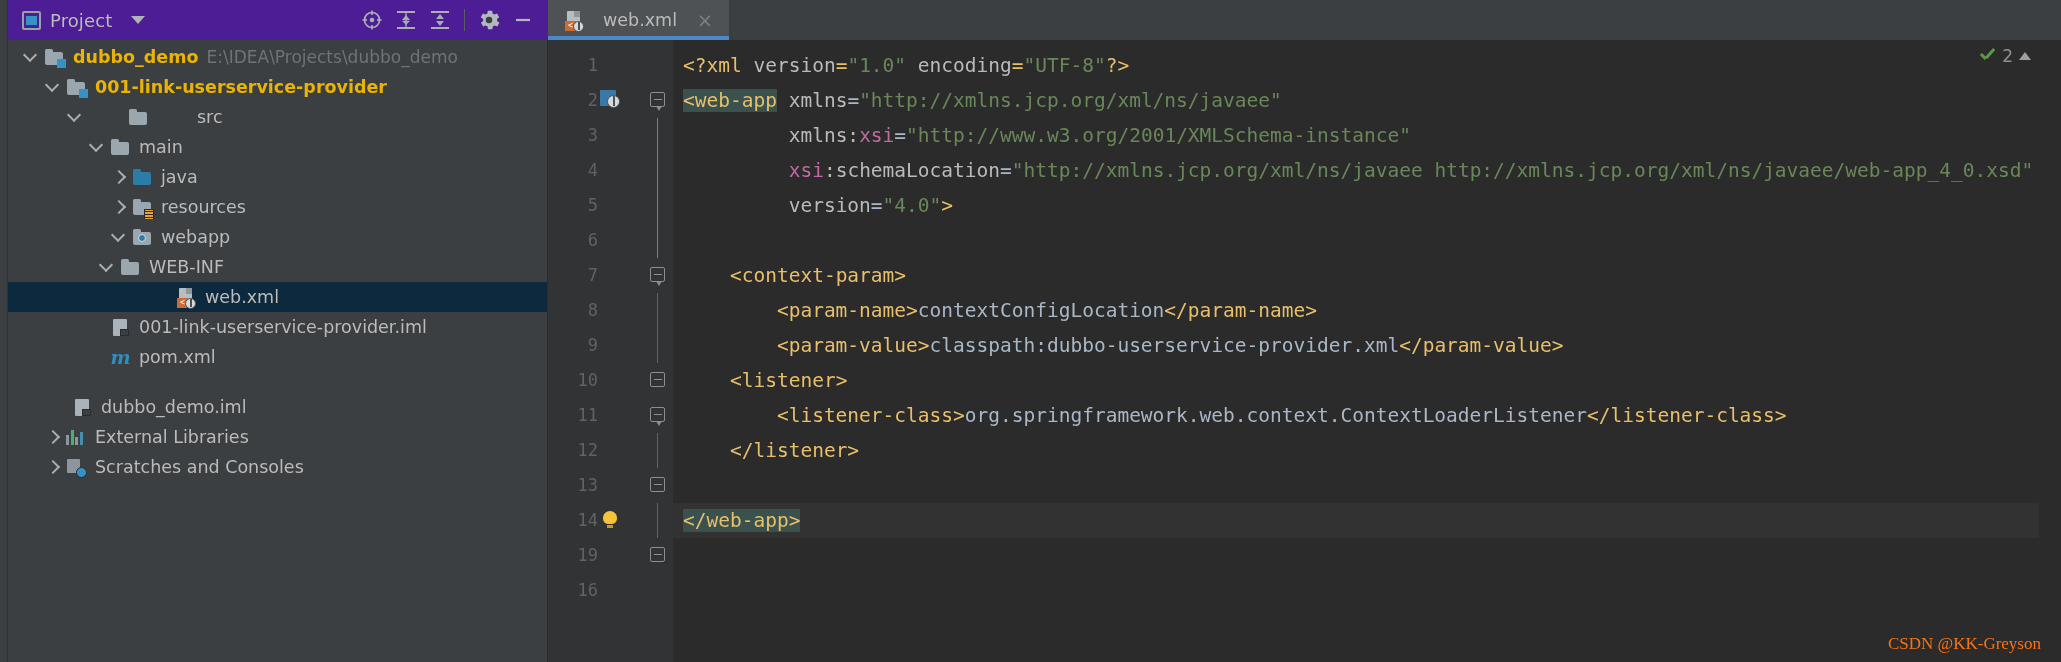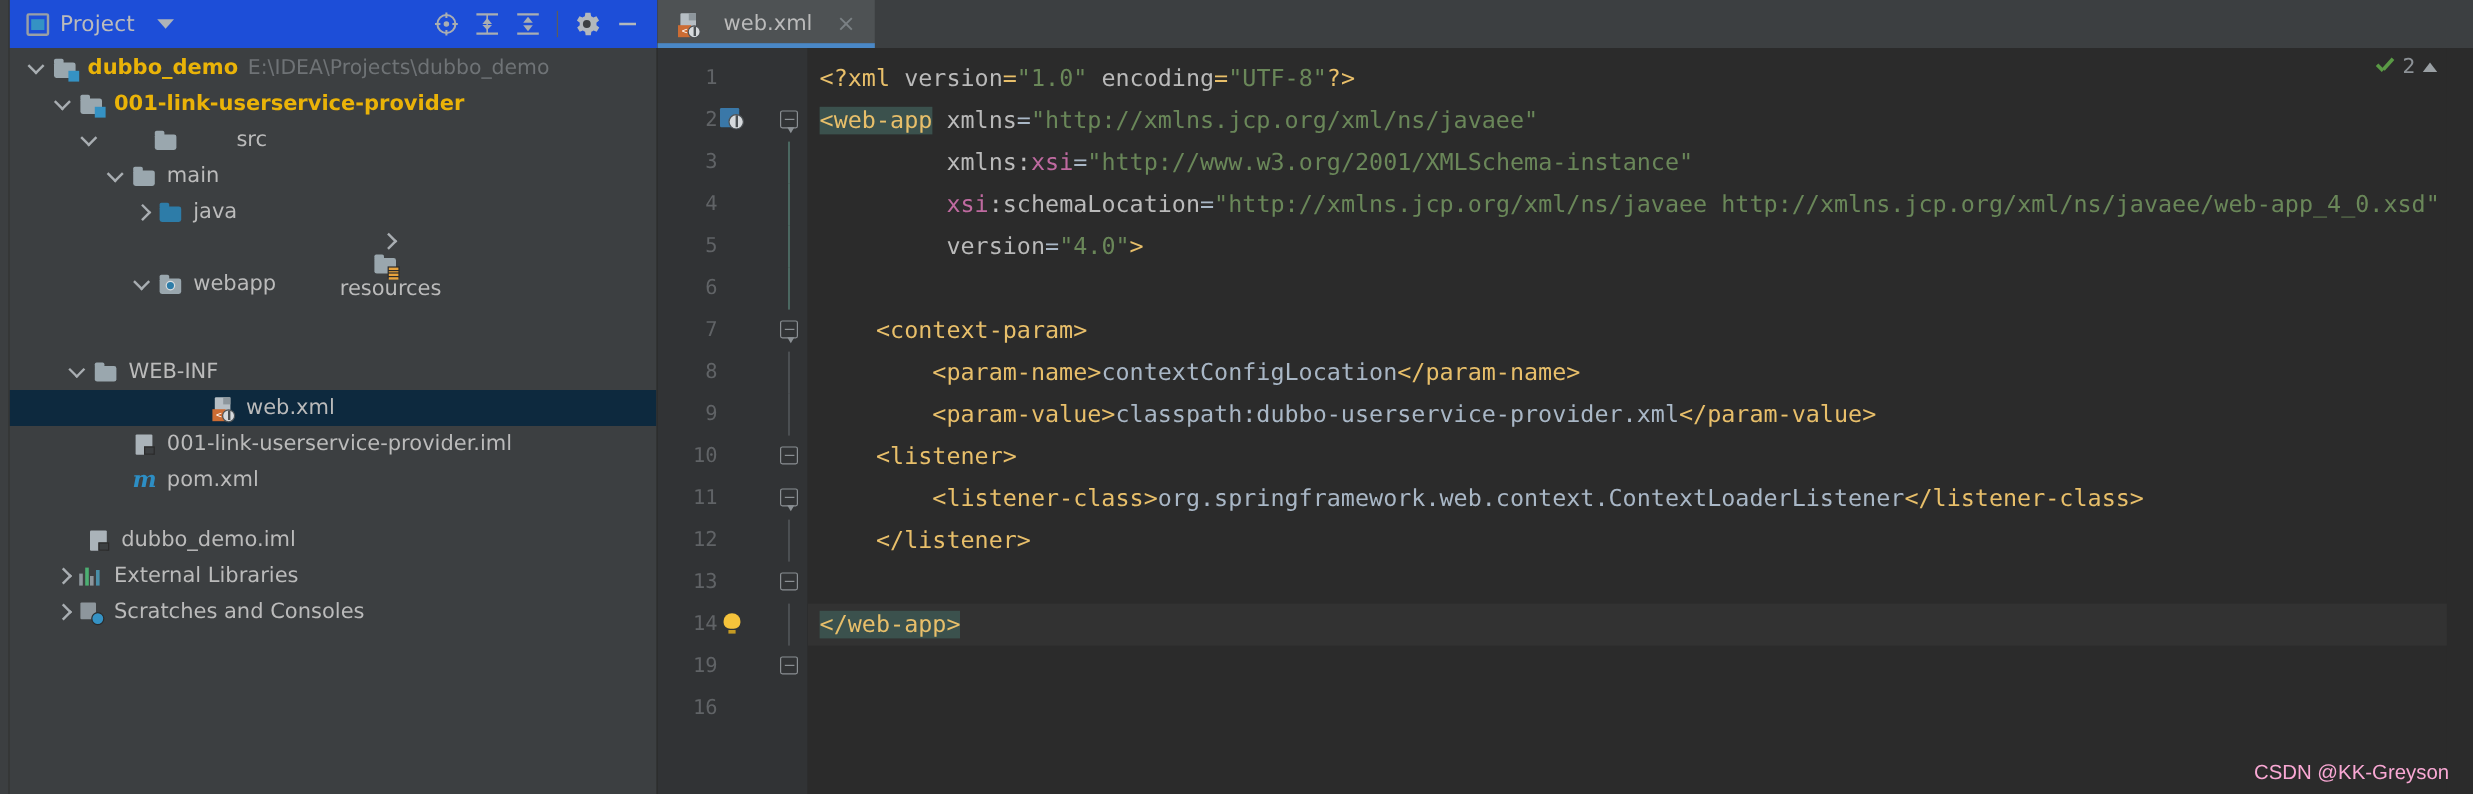--- a/index.html
+++ b/index.html
@@ -20,21 +20,21 @@
     flex: 0 0 548px;
   }
   #tool-strip {
     position: absolute; left: 0; top: 0; width: 8px; height: 662px;
     background: #3c3f41; border-right: 1px solid #323232;
   }
   #project-header {
     height: 40px; flex: 0 0 40px;
     display: flex; align-items: center;
     padding-left: 22px; padding-right: 8px;
-    background: #1d4ed8;
+    background: #4c1d95;
   }
   .hdr-title-wrap { display: flex; align-items: center; gap: 9px; }
   .hdr-proj-icon {
     width: 19px; height: 19px;
     border: 2px solid #9aa0a6; border-radius: 2px;
     display: flex; align-items: center; justify-content: center;
   }
   .hdr-proj-icon i { display:block; width: 11px; height: 9px; background: #3592c4; }
   .hdr-label { color: #bbbbbb; font-size: 18px; letter-spacing: .1px; }
   .chev-dn {
@@ -223,21 +223,21 @@
   }
   .check-mark::after{
     content:""; position:absolute; left:5px; top:4px; width:12px;height:2.6px;background:#5a9a45;transform:rotate(-48deg);
   }
   .chev-up-sm{
     width:0;height:0;border-left:6px solid transparent;border-right:6px solid transparent;
     border-bottom:8px solid #9aa0a4;
   }
   #watermark{
     position:absolute; right: 20px; bottom: 8px;
-    color:#f9a8d4; font-size:17px; font-family:Liberation Sans, sans-serif;
+    color:#f97316; font-size:17px; font-family:Liberation Serif, serif;
   }
   #scroll-right{
     position:absolute; right:0; top:0; width:22px; height:662px; background:#2b2b2b;
   }
 </style>
 </head>
 <body>
 
 <div id="app">
 
@@ -320,40 +320,40 @@
         <div class="row" style="padding-left: 88px;">
           <span class="arrow d"></span>
           <span class="ico f-folder"></span>
           <span class="lbl">main</span>
         </div>
         <div class="row" style="padding-left: 110px;">
           <span class="arrow r"></span>
           <span class="ico f-src"></span>
           <span class="lbl">java</span>
         </div>
-        <div class="row" style="padding-left: 110px; flex-direction: column;">
+        <div class="row" style="padding-left: 110px;">
           <span class="arrow r"></span>
           <span class="ico f-folder f-res">
             <span class="lines">
               <i></i>
               <i></i>
               <i></i>
               <i></i>
             </span>
           </span>
           <span class="lbl">resources</span>
         </div>
         <div class="row" style="padding-left: 110px;">
           <span class="arrow d"></span>
           <span class="ico f-folder f-web">
             <i class="dot"></i>
           </span>
           <span class="lbl">webapp</span>
         </div>
-        <div class="row" style="padding-left: 56px; margin-top: 43px;">
+        <div class="row" style="padding-left: 98px;">
           <span class="arrow d"></span>
           <span class="ico f-folder"></span>
           <span class="lbl">WEB-INF</span>
         </div>
         <div class="row sel" style="padding-left: 154px;">
           <span class="arrow none"></span>
           <span class="ico f-xml">
             <i class="page"></i>
             <i class="fold"></i>
             <i class="ob">&lt;</i>

